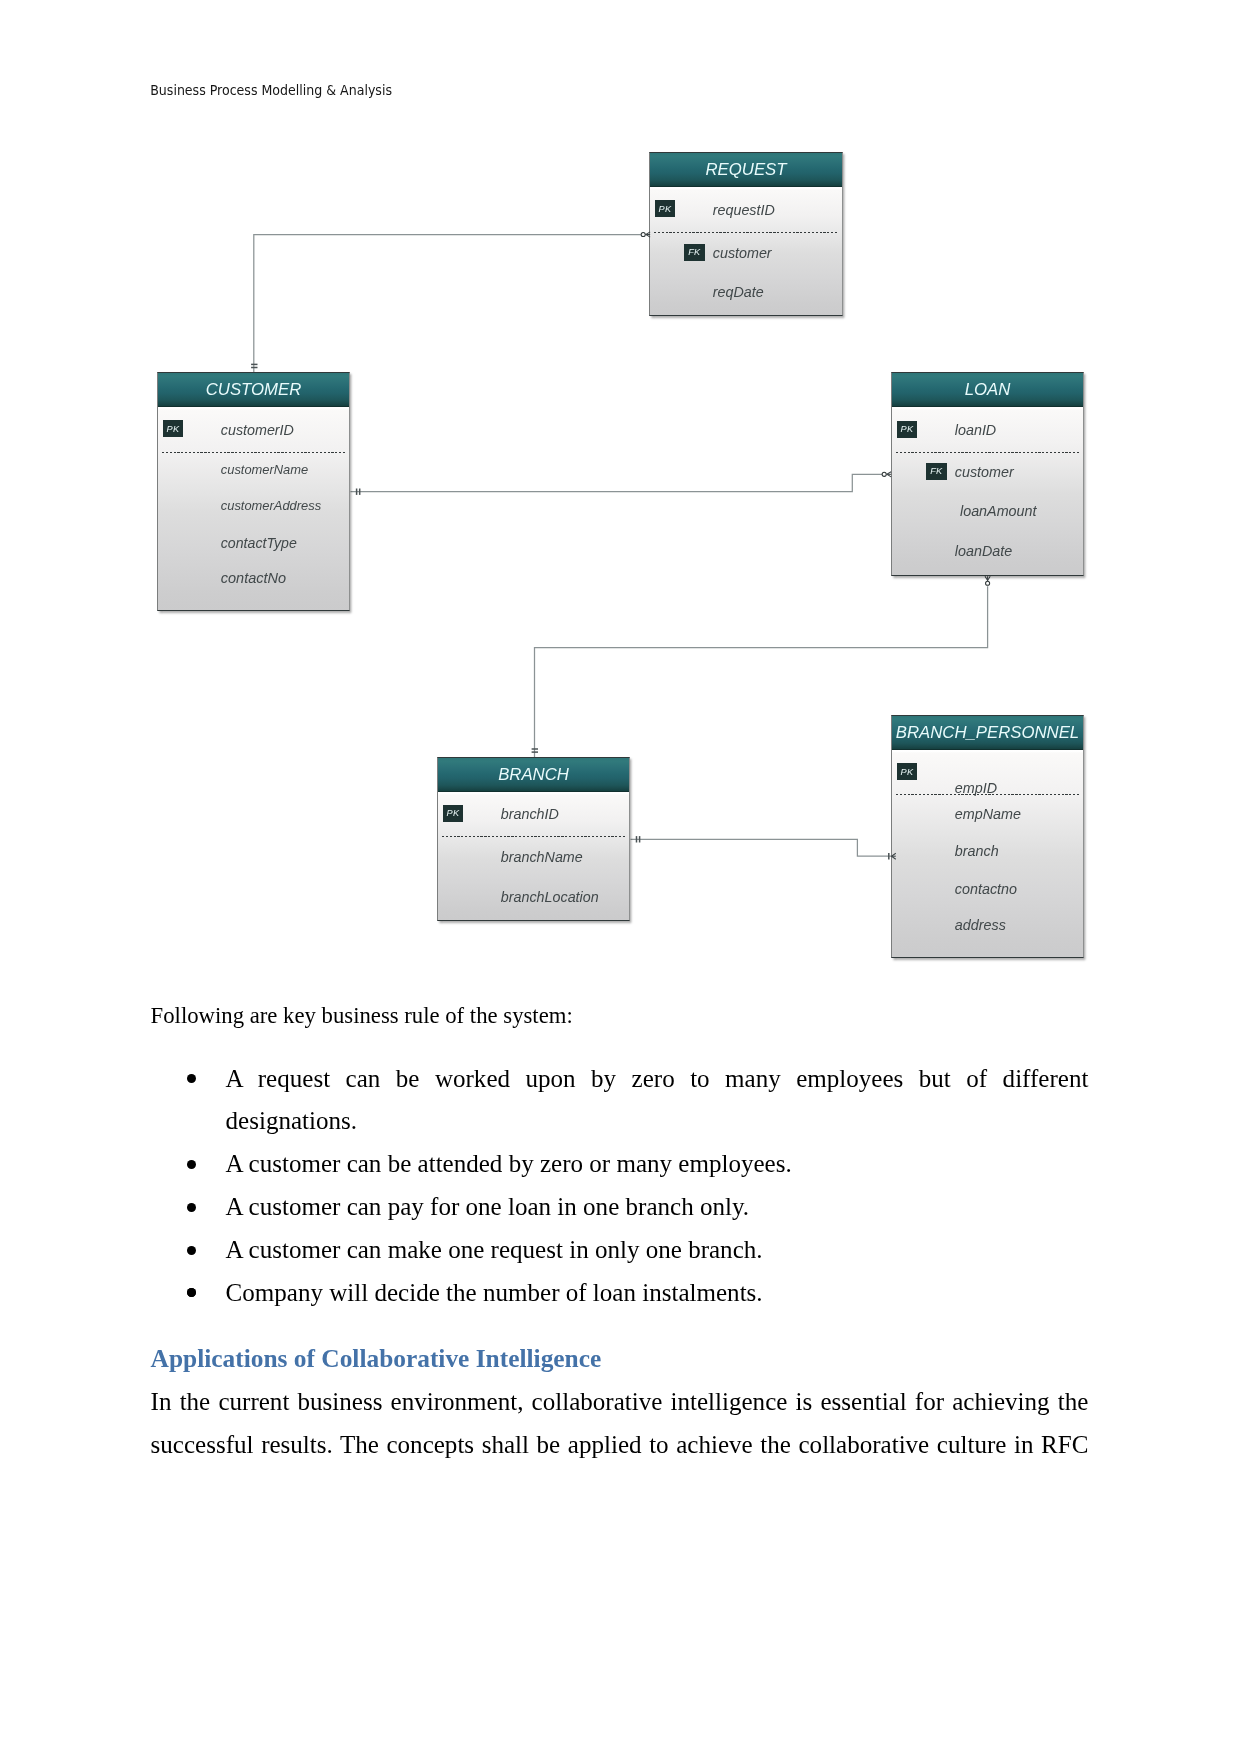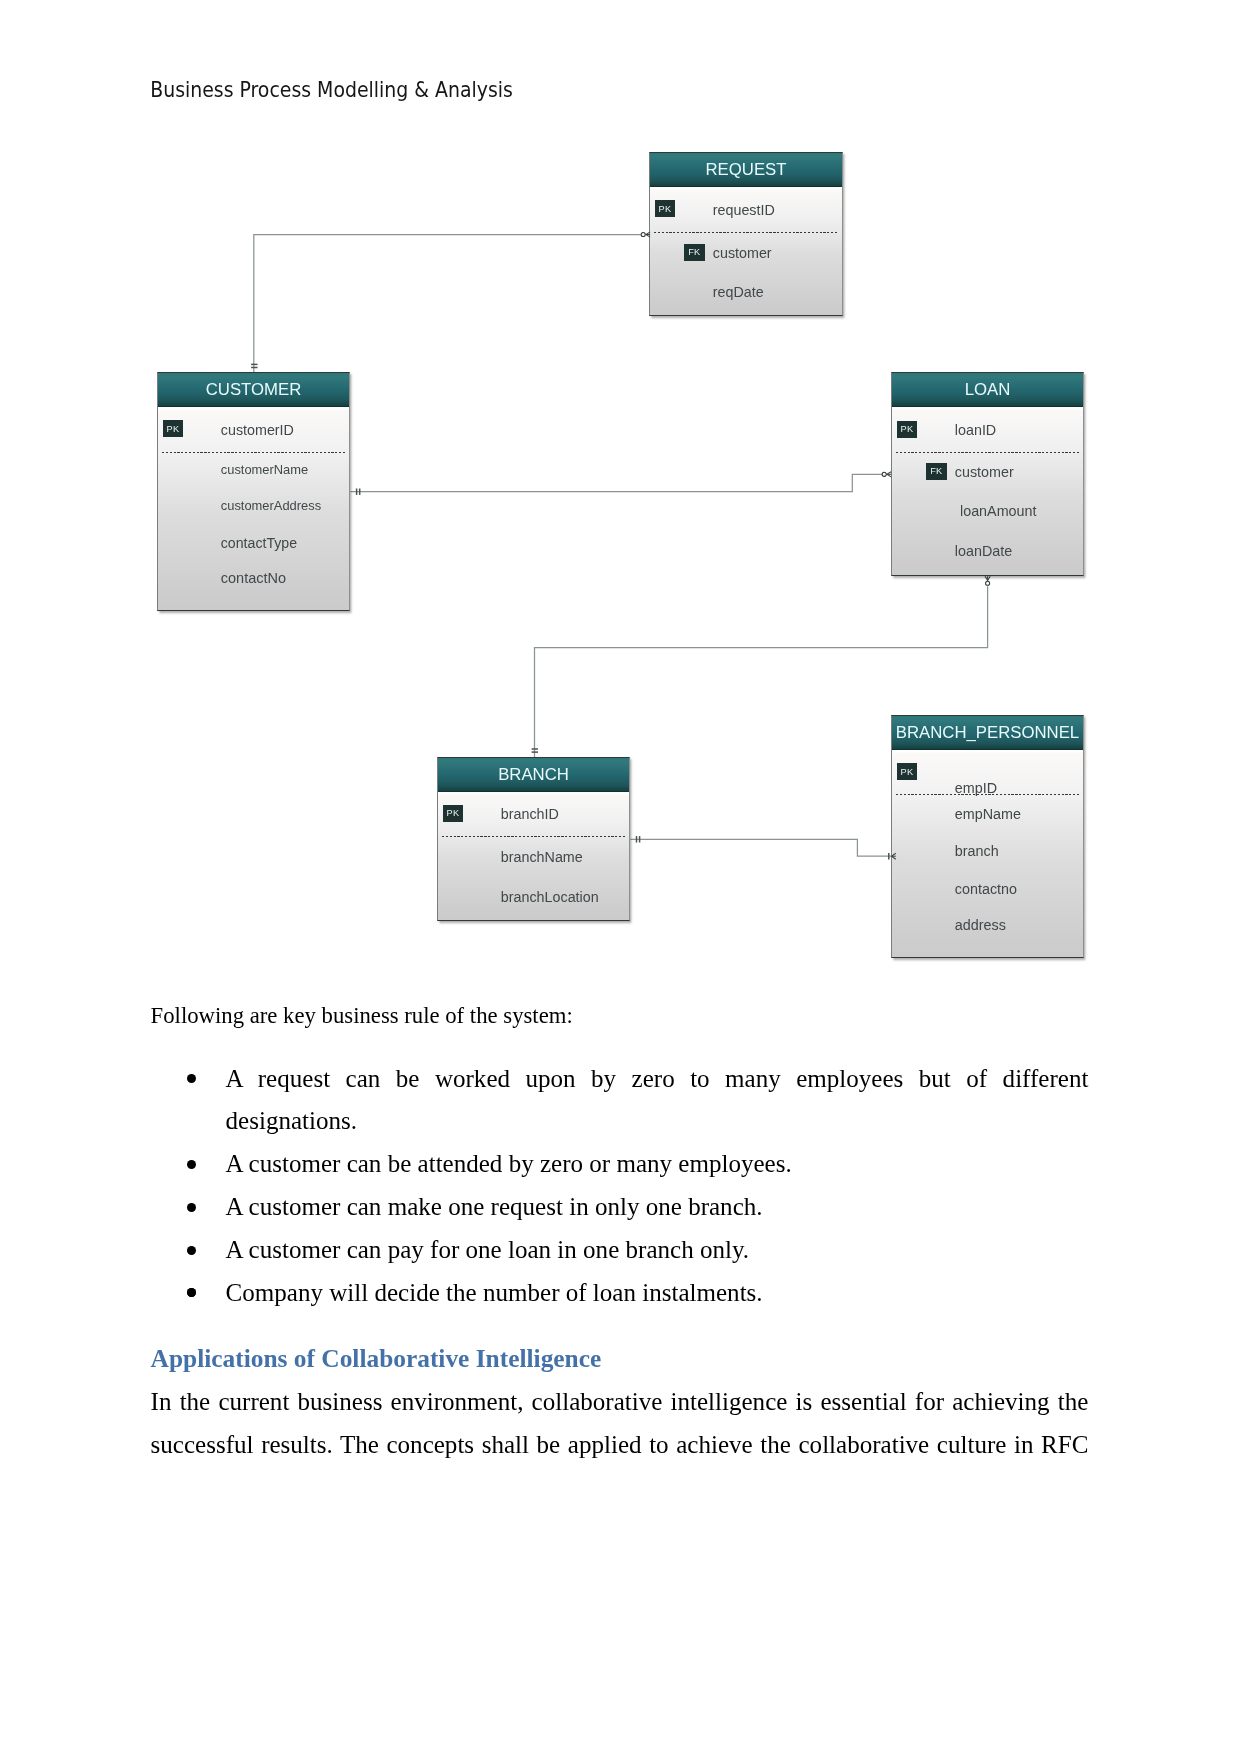--- a/index.html
+++ b/index.html
@@ -3,28 +3,28 @@
 <meta charset="utf-8">
 <style>
   html,body{margin:0;padding:0;}
   body{width:1241px;height:1754px;background:#ffffff;position:relative;overflow:hidden;
        font-family:"Liberation Serif",serif;-webkit-font-smoothing:antialiased;}
   .page{position:absolute;left:0;top:0;width:1241px;height:1754px;
         transform:translateZ(0);}
 
   
   #doc-header{position:absolute;left:150.2px;top:79.5px;font-family:"DejaVu Sans",sans-serif;
-    font-stretch:condensed;font-size:21px;line-height:21.5px;color:#161616;white-space:nowrap;}
+    font-stretch:condensed;font-size:14px;line-height:21.5px;color:#161616;white-space:nowrap;}
 
   
   #er-diagram{position:absolute;left:0;top:0;width:1241px;height:990px;}
 
   .entity{position:absolute;box-sizing:border-box;
     border:1px solid #30393a;border-left-color:#7b7d7d;border-right-color:#8d8f8f;
-    box-shadow:1.5px 2px 2.2px rgba(0,0,0,0.34);transform:translateZ(0);}
+    box-shadow:1.5px 2px 2.2px rgba(0,0,0,0.34);transform:translateZ(0);font-style:italic;}
   .entity-header{
      background:linear-gradient(180deg,#2e7577 0%,#317a7c 9%,#2a6f76 32%,#246870 48%,
          #22626a 62%,#1e565a 82%,#1a4a4c 92%,#15403f 100%);
      display:flex;align-items:center;justify-content:center;border-bottom:1px solid #11302f;}
   .entity-title{font-family:"Liberation Sans",sans-serif;font-size:16.75px;color:#e9fbfb;
      white-space:nowrap;transform:translateZ(0);}
   .entity-body{
      background-image:linear-gradient(180deg,#ffffff 0px,#ffffff 1.4px,rgba(255,255,255,0) 3px),
        linear-gradient(180deg,#fbfaf9 0%,#f2f1f1 22%,#e4e4e4 42%,
        #dddddd 52%,#d6d6d7 70%,#cdcdce 92%,#cbcbcc 100%);
@@ -239,22 +239,22 @@
           </g>
         </g>
       </svg>
   </div>
 
   <div id="body-text">
     <p class="para" id="intro-para">Following are key business rule of the system:</p>
     <ul class="rules" id="rules-list">
         <li><span class="bullet">•</span><span class="rtext">A request can be worked upon by zero to many employees but of different designations.</span></li>
         <li><span class="bullet">•</span><span class="rtext">A customer can be attended by zero or many employees.</span></li>
+        <li><span class="bullet">•</span><span class="rtext">A customer can pay for one loan in one branch only.</span></li>
         <li><span class="bullet">•</span><span class="rtext">A customer can make one request in only one branch.</span></li>
-        <li><span class="bullet">•</span><span class="rtext">A customer can pay for one loan in one branch only.</span></li>
         <li><span class="bullet">•</span></li>
         <li><span class="bullet">•</span><span class="rtext">Company will decide the number of loan instalments.</span></li>
       </ul>
     <h2 class="section">Applications of Collaborative Intelligence</h2>
     <p class="para" id="closing-para">In the current business environment, collaborative intelligence is essential for achieving the successful results. The concepts shall be applied to achieve the collaborative culture in RFC</p>
   </div>
 
 </div>
 
 </body></html>

